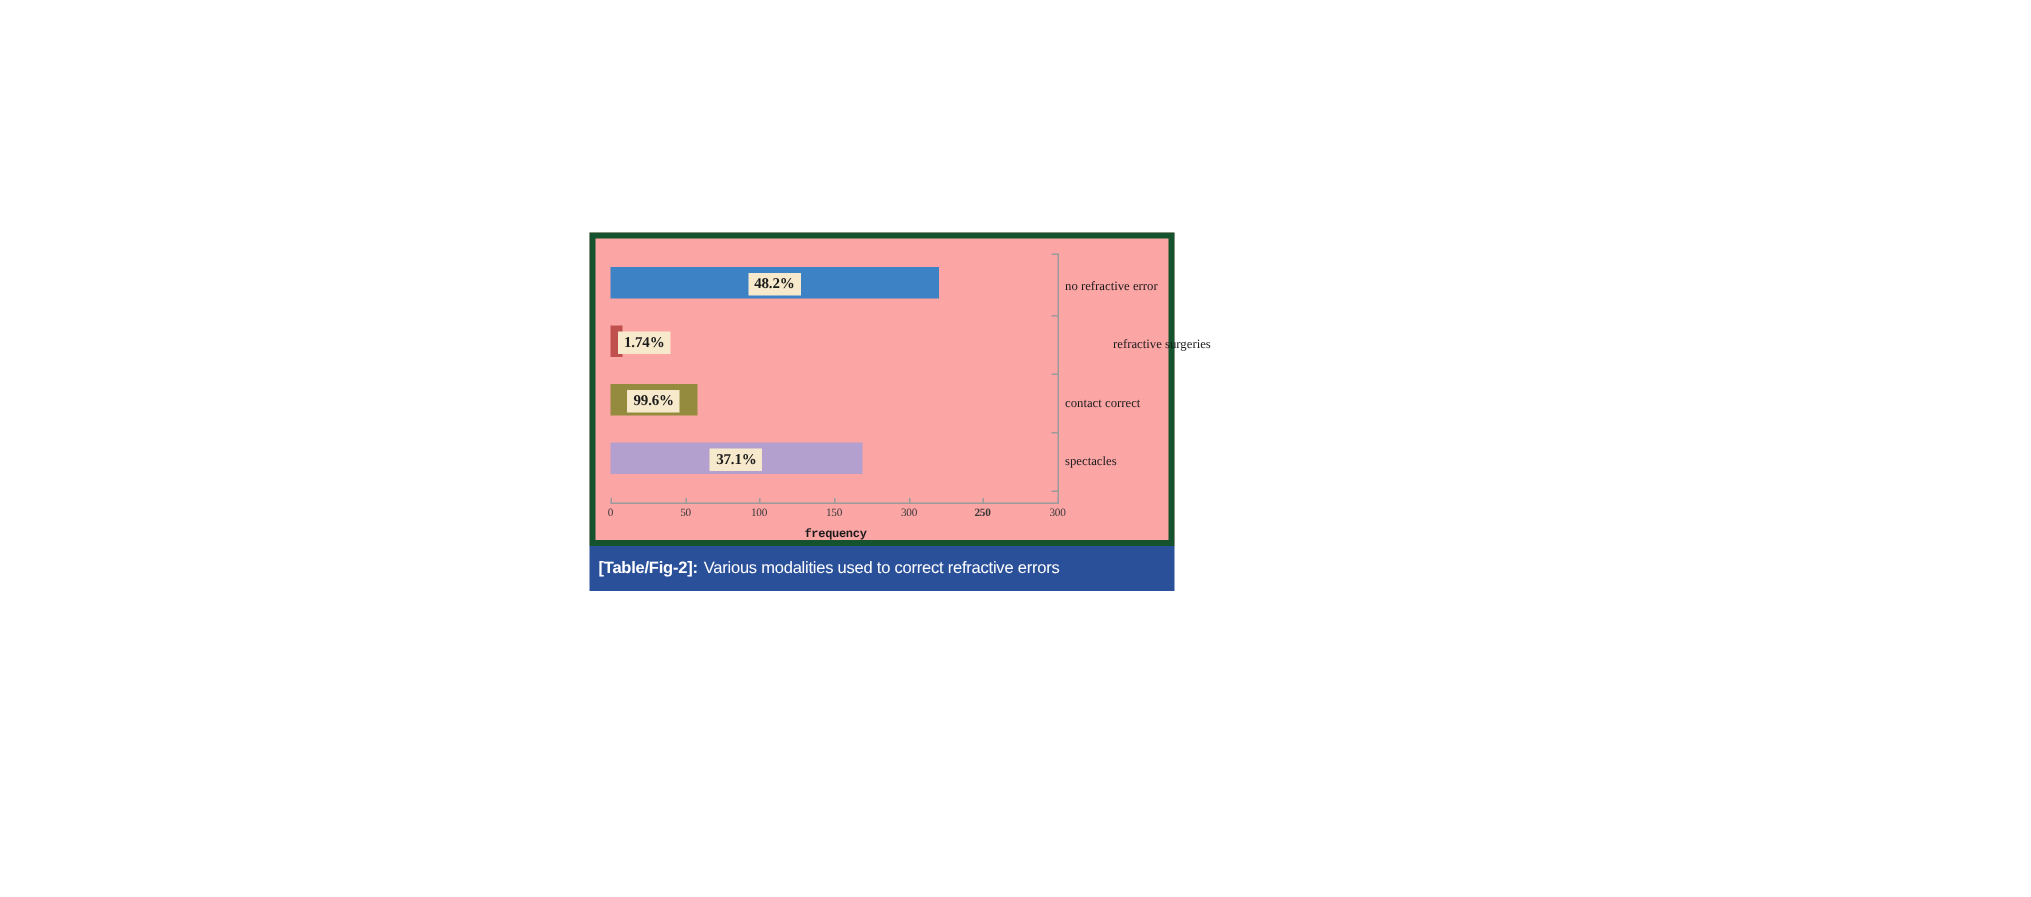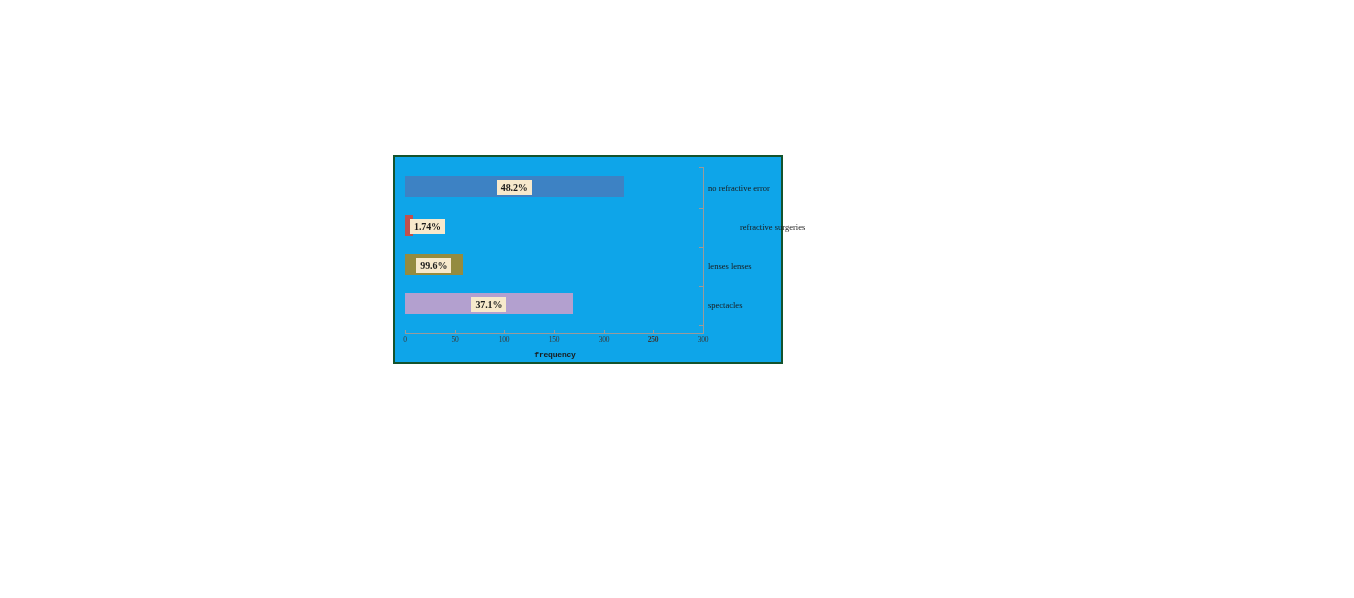--- a/index.html
+++ b/index.html
@@ -27,22 +27,22 @@
   }
 
   
   #chart-panel {
     position: absolute;
     left: 0;
     top: 0;
     width: 390px;
     height: 209px;
     box-sizing: border-box;
-    border: 2px solid #14532d;
-    background: #0ea5e9;
+    border: 4px solid #14532d;
+    background: #fca5a5;
     overflow: visible;
   }
 
   #plot-area {
     position: absolute;
     left: 0;
     top: 0;
     right: 0;
     bottom: 0;
   }
@@ -194,30 +194,34 @@
       <div class="bar" id="bar-2" style="top: 97px; width: 57.6133px; background: rgb(148, 139, 63);"></div>
       <div class="bar" id="bar-3" style="top: 136px; width: 167.873px; background: rgb(179, 160, 207);"></div>
 
       <div class="data-label" id="lbl-0" style="top: 23px; left: 101.767px;">48.2%</div>
       <div class="data-label" id="lbl-1" style="top: 62px; left: 3px; margin-left: 12px;">1.74%</div>
       <div class="data-label" id="lbl-2" style="top: 101px; left: 21.3067px;">99.6%</div>
       <div class="data-label" id="lbl-3" style="top: 140px; left: 76.4367px;">37.1%</div>
 
       <div class="cat-label" style="top:26px;">no refractive error</div>
       <div class="cat-label" style="top:65px;margin-left:32px;">refractive surgeries</div>
-      <div class="cat-label" style="top:104px;">lenses lenses</div>
+      <div class="cat-label" style="top:104px;">contact correct</div>
       <div class="cat-label" style="top:143px;">spectacles</div>
 
       <div class="val-label" style="left:10px;">0</div>
       <div class="val-label" style="left:60px;">50</div>
       <div class="val-label" style="left:109px;">100</div>
       <div class="val-label" style="left:159px;">150</div>
       <div class="val-label" style="left:209px;">300</div>
       <div class="val-label" style="left:258px;font-weight:bold;">250</div>
       <div class="val-label" style="left:308px;">300</div>
 
       <div id="axis-title">frequency</div>
 
     </div>
   </div>
 
+  <div id="caption-bar">
+    <span id="caption-tag">[Table/Fig-2]:</span>
+    <span id="caption-text">Various modalities used to correct refractive errors</span>
+  </div>
 
 </div>
 
 </body></html>

